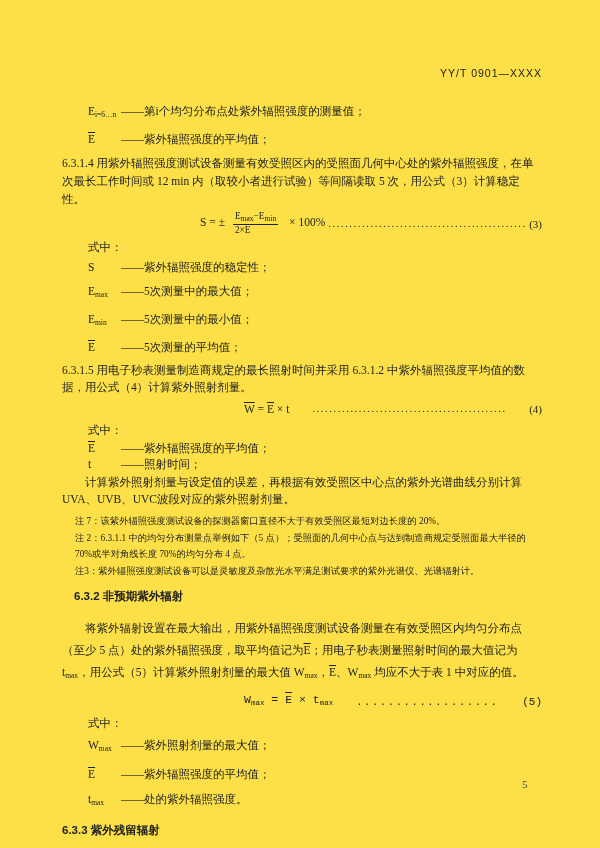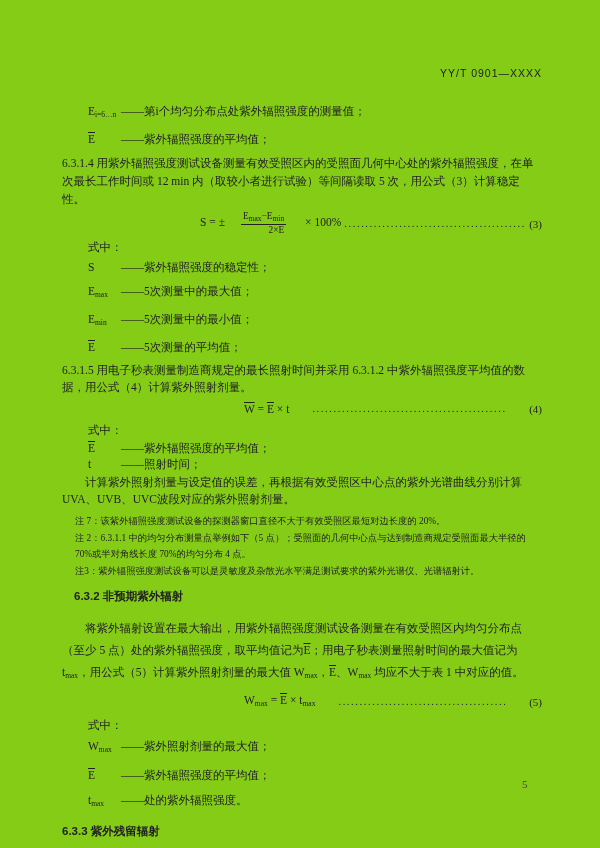--- a/index.html
+++ b/index.html
@@ -1,38 +1,38 @@
 <!DOCTYPE html>
 <html><head>
 <meta charset="utf-8">
 <style>
   html,body{margin:0;padding:0;background:#888;}
   .page{
-    width:600px;height:848px;position:relative;background:#84cc16;
+    width:600px;height:848px;position:relative;background:#fde047;
     overflow:hidden;margin:0 auto;
     font-family:"Liberation Serif","DejaVu Serif",serif;
     color:#212121;
   }
   .content{position:absolute;left:62px;top:64px;width:480px;font-size:11.5px;line-height:18px;}
   .doc-header{text-align:right;font-size:10.5px;letter-spacing:1px;margin-bottom:20px;font-family:"Liberation Sans",sans-serif;color:#1c1c1c;}
   .indent1{padding-left:26px;}
   .symline{line-height:18px;margin-bottom:6px;}
   .symline .term{display:inline-block;min-width:33px;}
   .sub{font-size:7.5px;vertical-align:-2px;}
   .over{text-decoration:overline;}
   .para{margin:0;}
-  .mt2{margin-top:2px;}.mt4{margin-top:4px;}.mt6{margin-top:6px;}
+  .mt2{margin-top:2px;}.mt4{margin-top:4px;}.mt6{margin-top:6px;font-family:Liberation Mono, monospace;}
   .lh17{line-height:17px;}
   .shizhong{padding-left:26px;line-height:16px;margin:2px 0 3px 0;}
   .formula{display:flex;align-items:center;padding-left:138px;margin:3px 0 3px 0;line-height:20px;}
   .formula.f45{padding-left:182px;gap:20px;}
   .f-main{flex:0 0 auto;white-space:nowrap;}
   .f-dots{flex:1 1 auto;overflow:hidden;white-space:nowrap;letter-spacing:1.6px;margin:0 3px;font-size:10.5px;}
   .f-no{flex:0 0 auto;font-size:11px;}
-  .frac{display:inline-flex;flex-direction:column;text-align:right;vertical-align:middle;font-size:9.3px;line-height:11px;margin:0 16px;}
+  .frac{display:inline-flex;flex-direction:column;text-align:left;vertical-align:middle;font-size:9.3px;line-height:11px;margin:0 8px;}
   .fnum{border-bottom:1px solid #222;padding:0 2px;}
   .fden{padding:0 2px;}
   .notes{font-size:9.3px;line-height:16.5px;padding-left:13px;margin-top:5px;}
   .note{margin:0;}
   .heading{font-family:"Liberation Sans",sans-serif;font-weight:bold;font-size:11.5px;line-height:16px;}
   .h632{margin:9px 0 6px 12px;}
   .h633{margin:10px 0 0 0;}
   .p632{text-indent:2em;line-height:22px;margin:13px 0 0 0;}
   .calcpara{text-indent:2em;line-height:17px;margin-top:2px;}
   .tight{line-height:15.5px;margin-bottom:0;}

